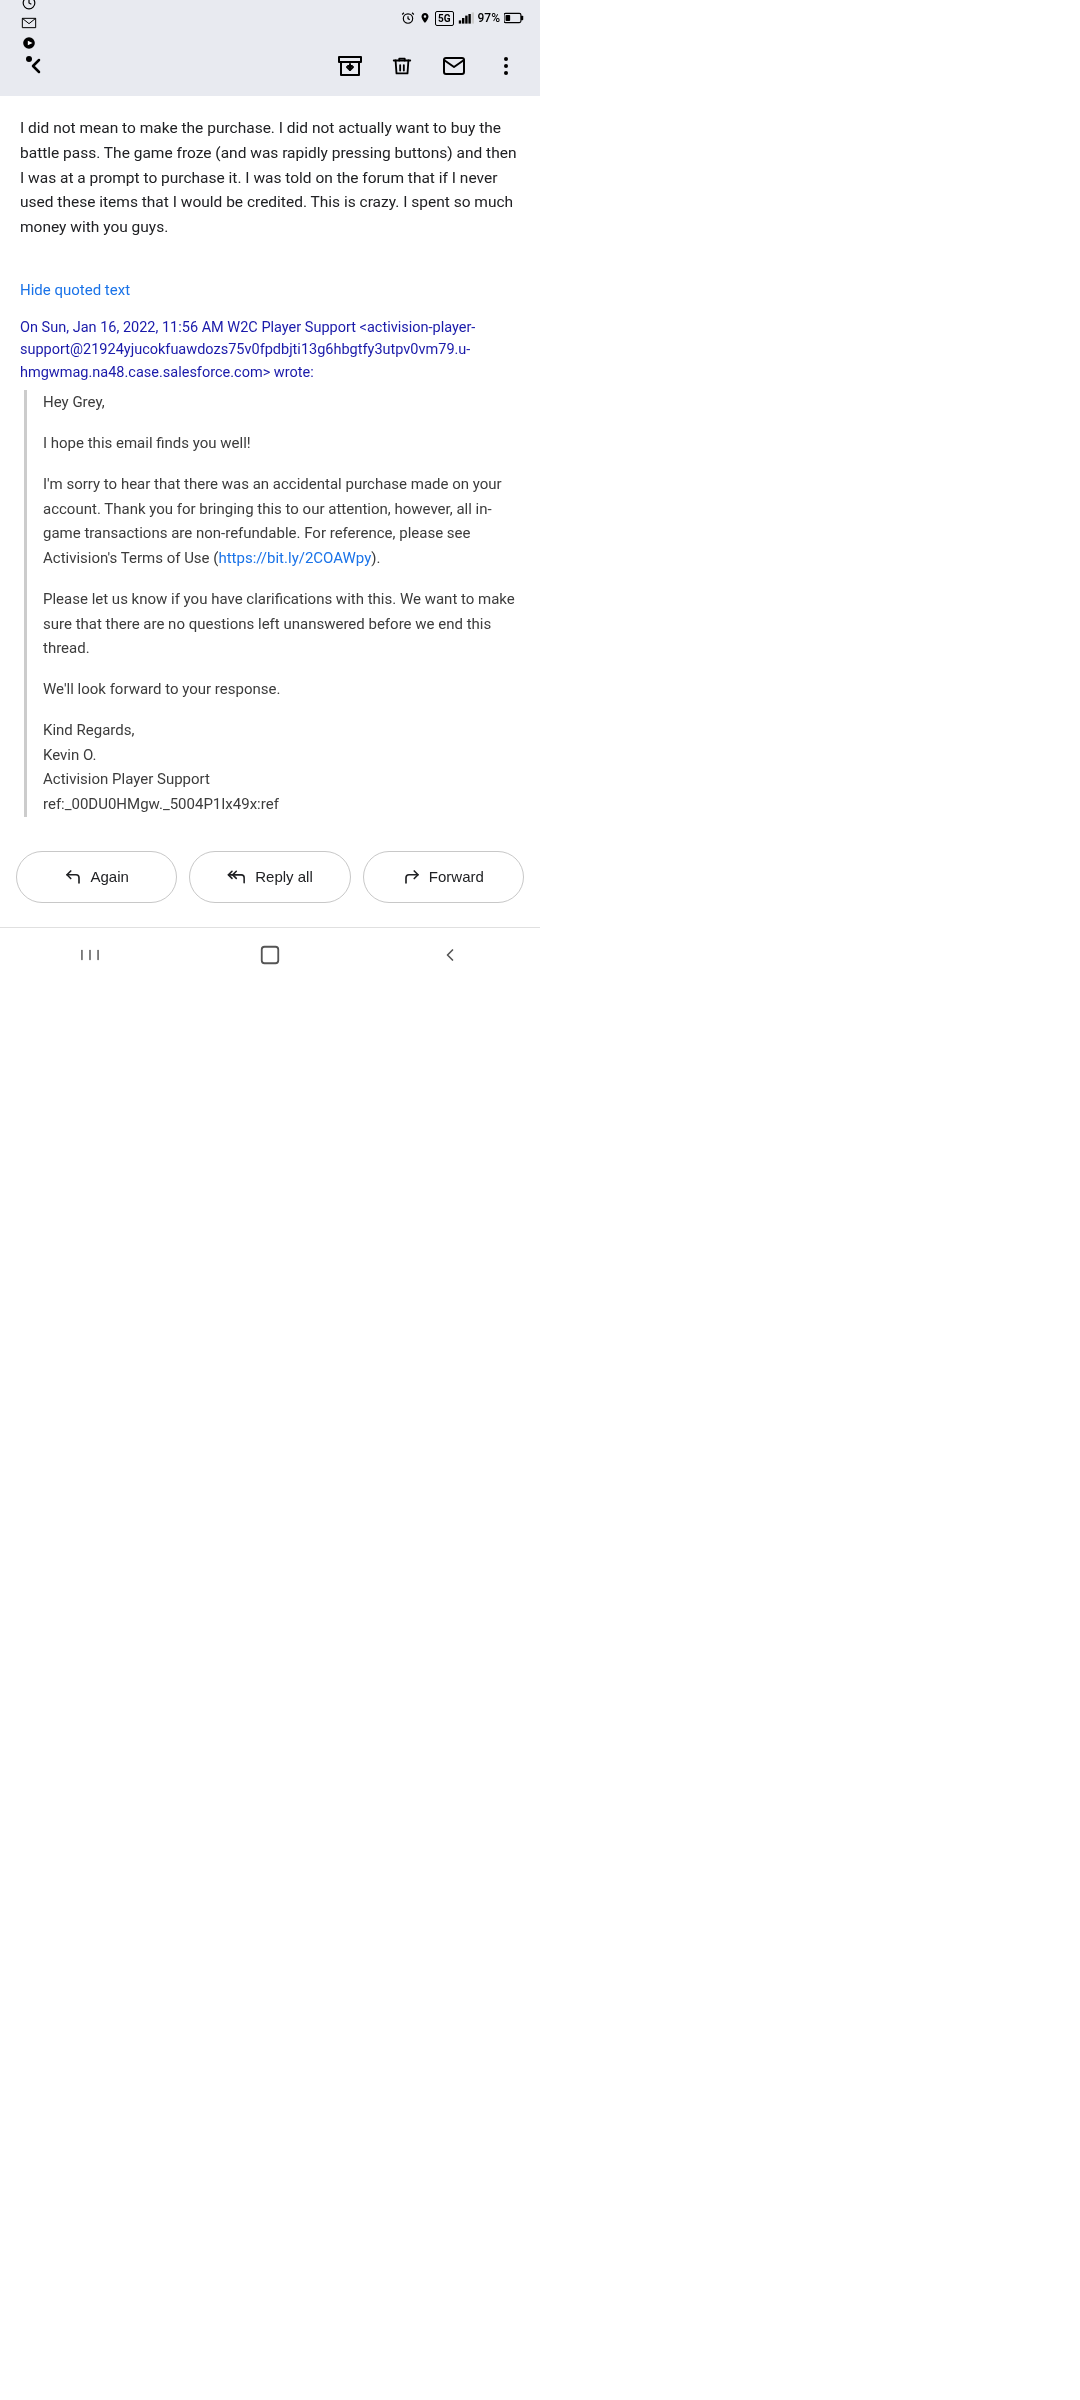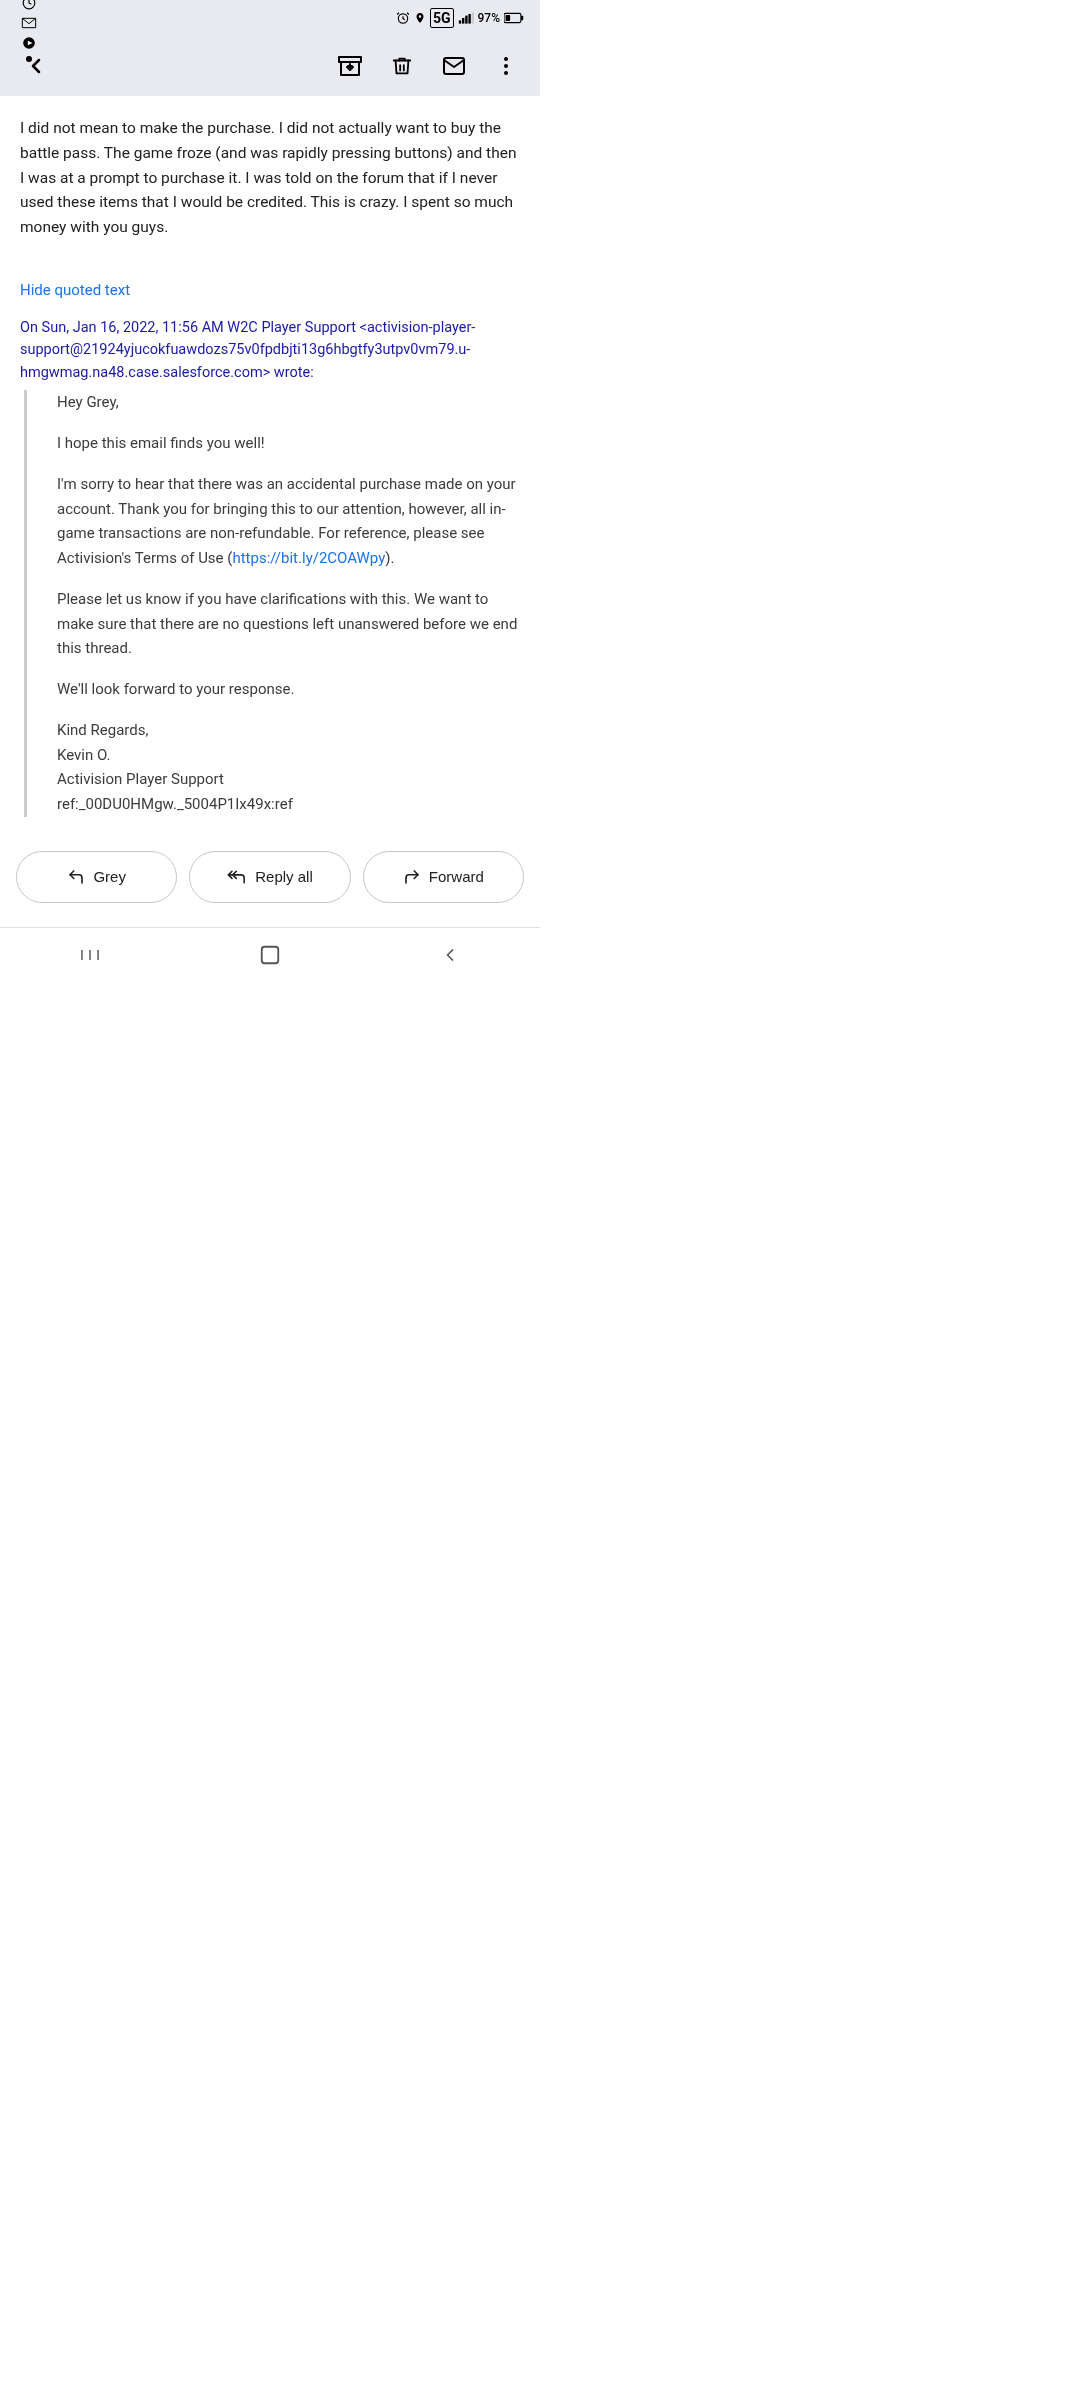--- a/index.html
+++ b/index.html
@@ -97,21 +97,21 @@
       line-height: 1.55;
       margin: 10px 0 6px 0;
     }
     .quoted-header a {
       color: #1a1aaa;
       text-decoration: none;
     }
 
     .quoted-body {
       border-left: 3px solid #ccc;
-      padding-left: 30px;
+      padding-left: 16px;
       margin-left: 4px;
       font-size: 15px;
       color: #3c3c3c;
       line-height: 1.65;
     }
     .quoted-body p {
       margin-bottom: 16px;
     }
     .quoted-body p:last-child {
       margin-bottom: 0;
@@ -196,21 +196,21 @@
     <svg width="14" height="14" viewBox="0 0 24 24" fill="none" stroke="#000" stroke-width="2">
         <circle cx="12" cy="13" r="8"></circle>
         <path d="M12 9v4l3 2"></path>
         <path d="M5 3l-3 3M22 6l-3-3"></path>
       </svg>
 
     <svg width="12" height="14" viewBox="0 0 24 24" fill="#000">
         <path d="M12 2C8.13 2 5 5.13 5 9c0 5.25 7 13 7 13s7-7.75 7-13c0-3.87-3.13-7-7-7zm0 9.5c-1.38 0-2.5-1.12-2.5-2.5s1.12-2.5 2.5-2.5 2.5 1.12 2.5 2.5-1.12 2.5-2.5 2.5z"></path>
       </svg>
 
-    <span style="font-size:14px;font-weight:700;border:1px solid #000;border-radius:2px;padding:0 2px;line-height:1.3;">5G</span>
+    <span style="font-size:10px;font-weight:700;border:1px solid #000;border-radius:2px;padding:0 2px;line-height:1.3;">5G</span>
 
     <svg width="16" height="12" viewBox="0 0 20 14">
         <rect x="1" y="10" width="3" height="4" fill="#000"></rect>
         <rect x="5" y="7" width="3" height="7" fill="#000"></rect>
         <rect x="9" y="4" width="3" height="10" fill="#000"></rect>
         <rect x="13" y="2" width="3" height="12" fill="#000"></rect>
         <rect x="17" y="0" width="3" height="14" fill="#ccc"></rect>
       </svg>
 
     <span>97%</span>
@@ -286,21 +286,21 @@
     </div>
   </div>
 </div>
 
 <div class="action-buttons">
   <button class="action-btn">
     <svg width="18" height="18" viewBox="0 0 24 24" fill="none" stroke="#202124" stroke-width="2.2" stroke-linecap="round" stroke-linejoin="round">
       <polyline points="9 14 4 9 9 4"></polyline>
         <path d="M20 20v-7a4 4 0 0 0-4-4H4"></path>
     </svg>
-    <span>Grey</span>
+    <span>Again</span>
   </button>
   <button class="action-btn">
     <svg width="20" height="18" viewBox="0 0 28 24" fill="none" stroke="#202124" stroke-width="2.2" stroke-linecap="round" stroke-linejoin="round">
       <polyline points="7 14 2 9 7 4"></polyline>
         <polyline points="13 14 8 9 13 4"></polyline>
         <path d="M24 20v-7a4 4 0 0 0-4-4H2"></path>
     </svg>
     <span>Reply all</span>
   </button>
   <button class="action-btn">

